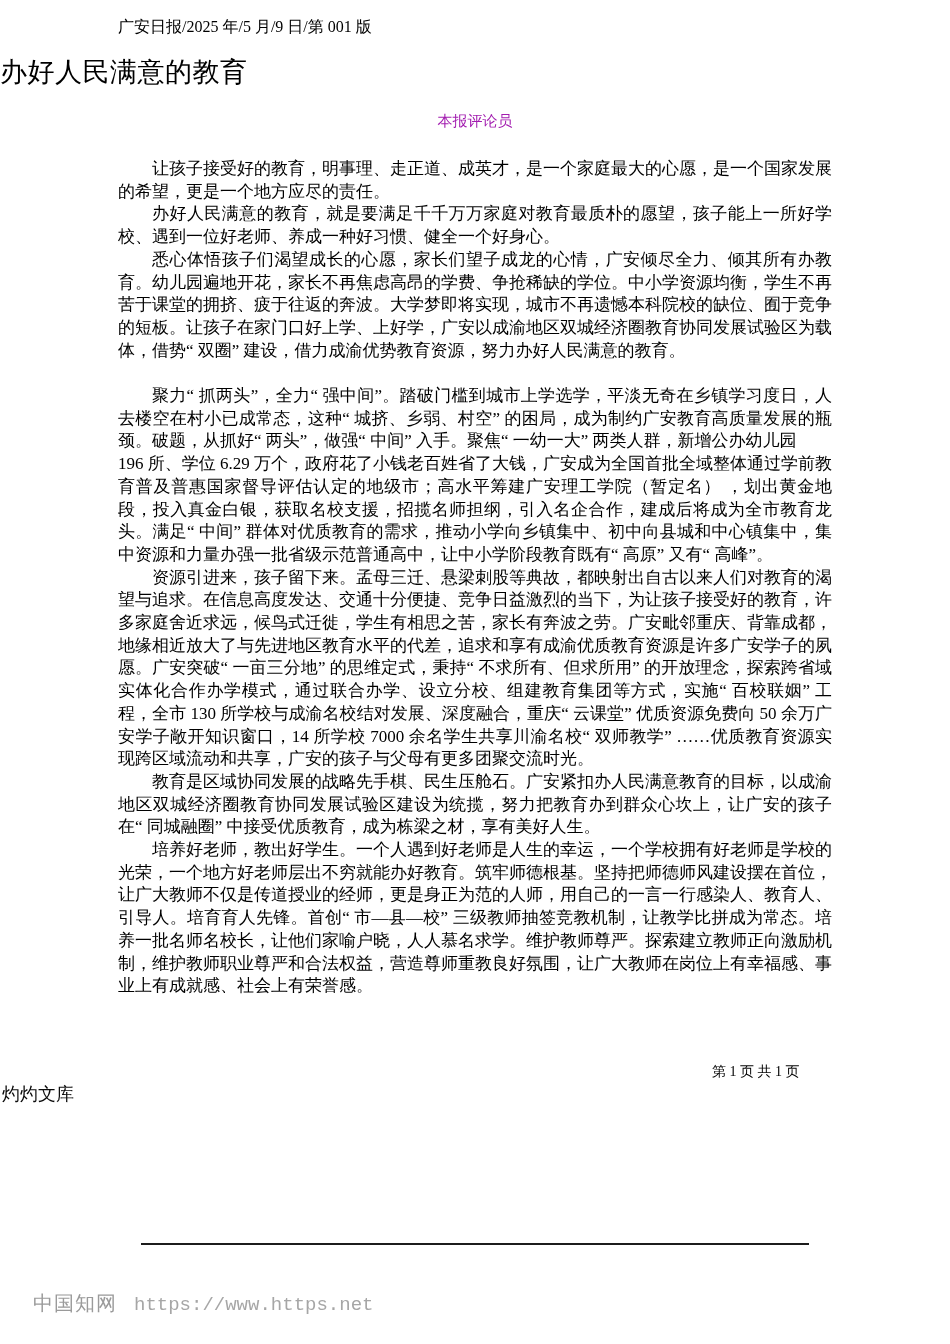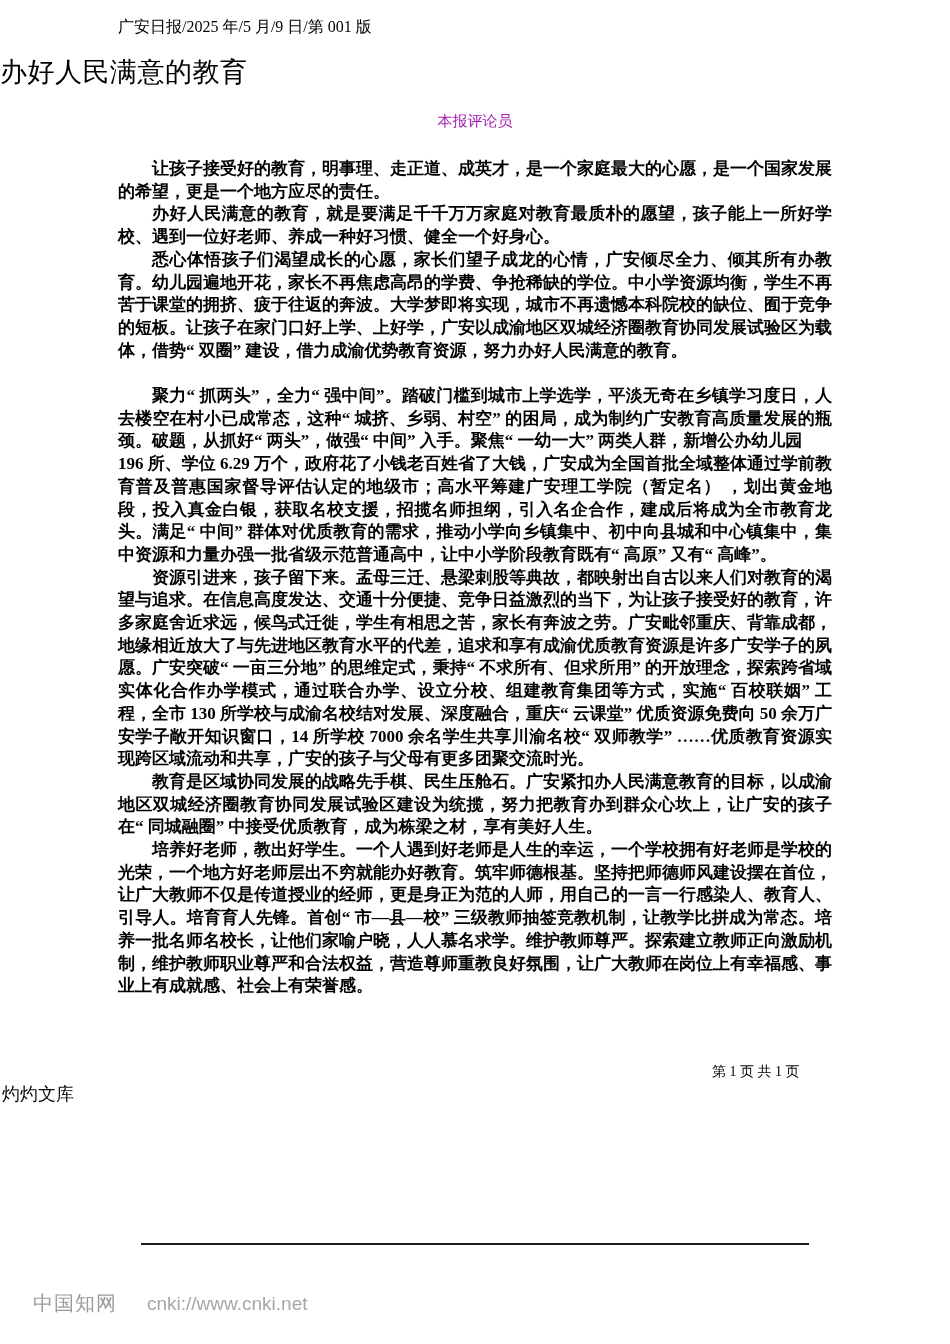--- a/index.html
+++ b/index.html
@@ -56,21 +56,20 @@
     width: 714px;
     font-size: 17px;
     line-height: 22.7px;
     text-align: justify;
     color: #000000;
   }
   .article-body p {
     margin: 0;
     text-indent: 2em;
     white-space: pre-line; 
-    font-weight: bold;
   }
   .article-body p.gap {
     margin-top: 22.7px;
   }
   .page-indicator {
     position: absolute;
     left: 712px;
     top: 1063px;
     font-size: 14px;
     color: #000000;
@@ -91,22 +90,22 @@
     width: 668px;
     height: 2px;
     background: #1c1c1c;
   }
   .footer {
     position: absolute;
     left: 33px;
     top: 1290px;
     display: flex;
     align-items: baseline;
-    gap: 30px;
-    font-family: Liberation Sans, sans-serif;
+    gap: 17px;
+    font-family: Liberation Mono, monospace;
   }
   .footer .brand {
     font-size: 20px;
     color: #9a9a9a;
     letter-spacing: 1px;
   }
   .footer .url {
     font-size: 19px;
     color: #a6a6a6;
     text-decoration: none;
@@ -135,16 +134,16 @@
     </div>
 
   <div class="page-indicator">第 1 页 共 1 页</div>
 
   <div class="watermark">灼灼文库</div>
 
   <div class="divider"></div>
 
   <div class="footer">
     <span class="brand">中国知网</span>
-    <a class="url">cnki://www.cnki.net</a>
+    <a class="url">https://www.https.net</a>
   </div>
 
 </div>
 
 </body></html>

